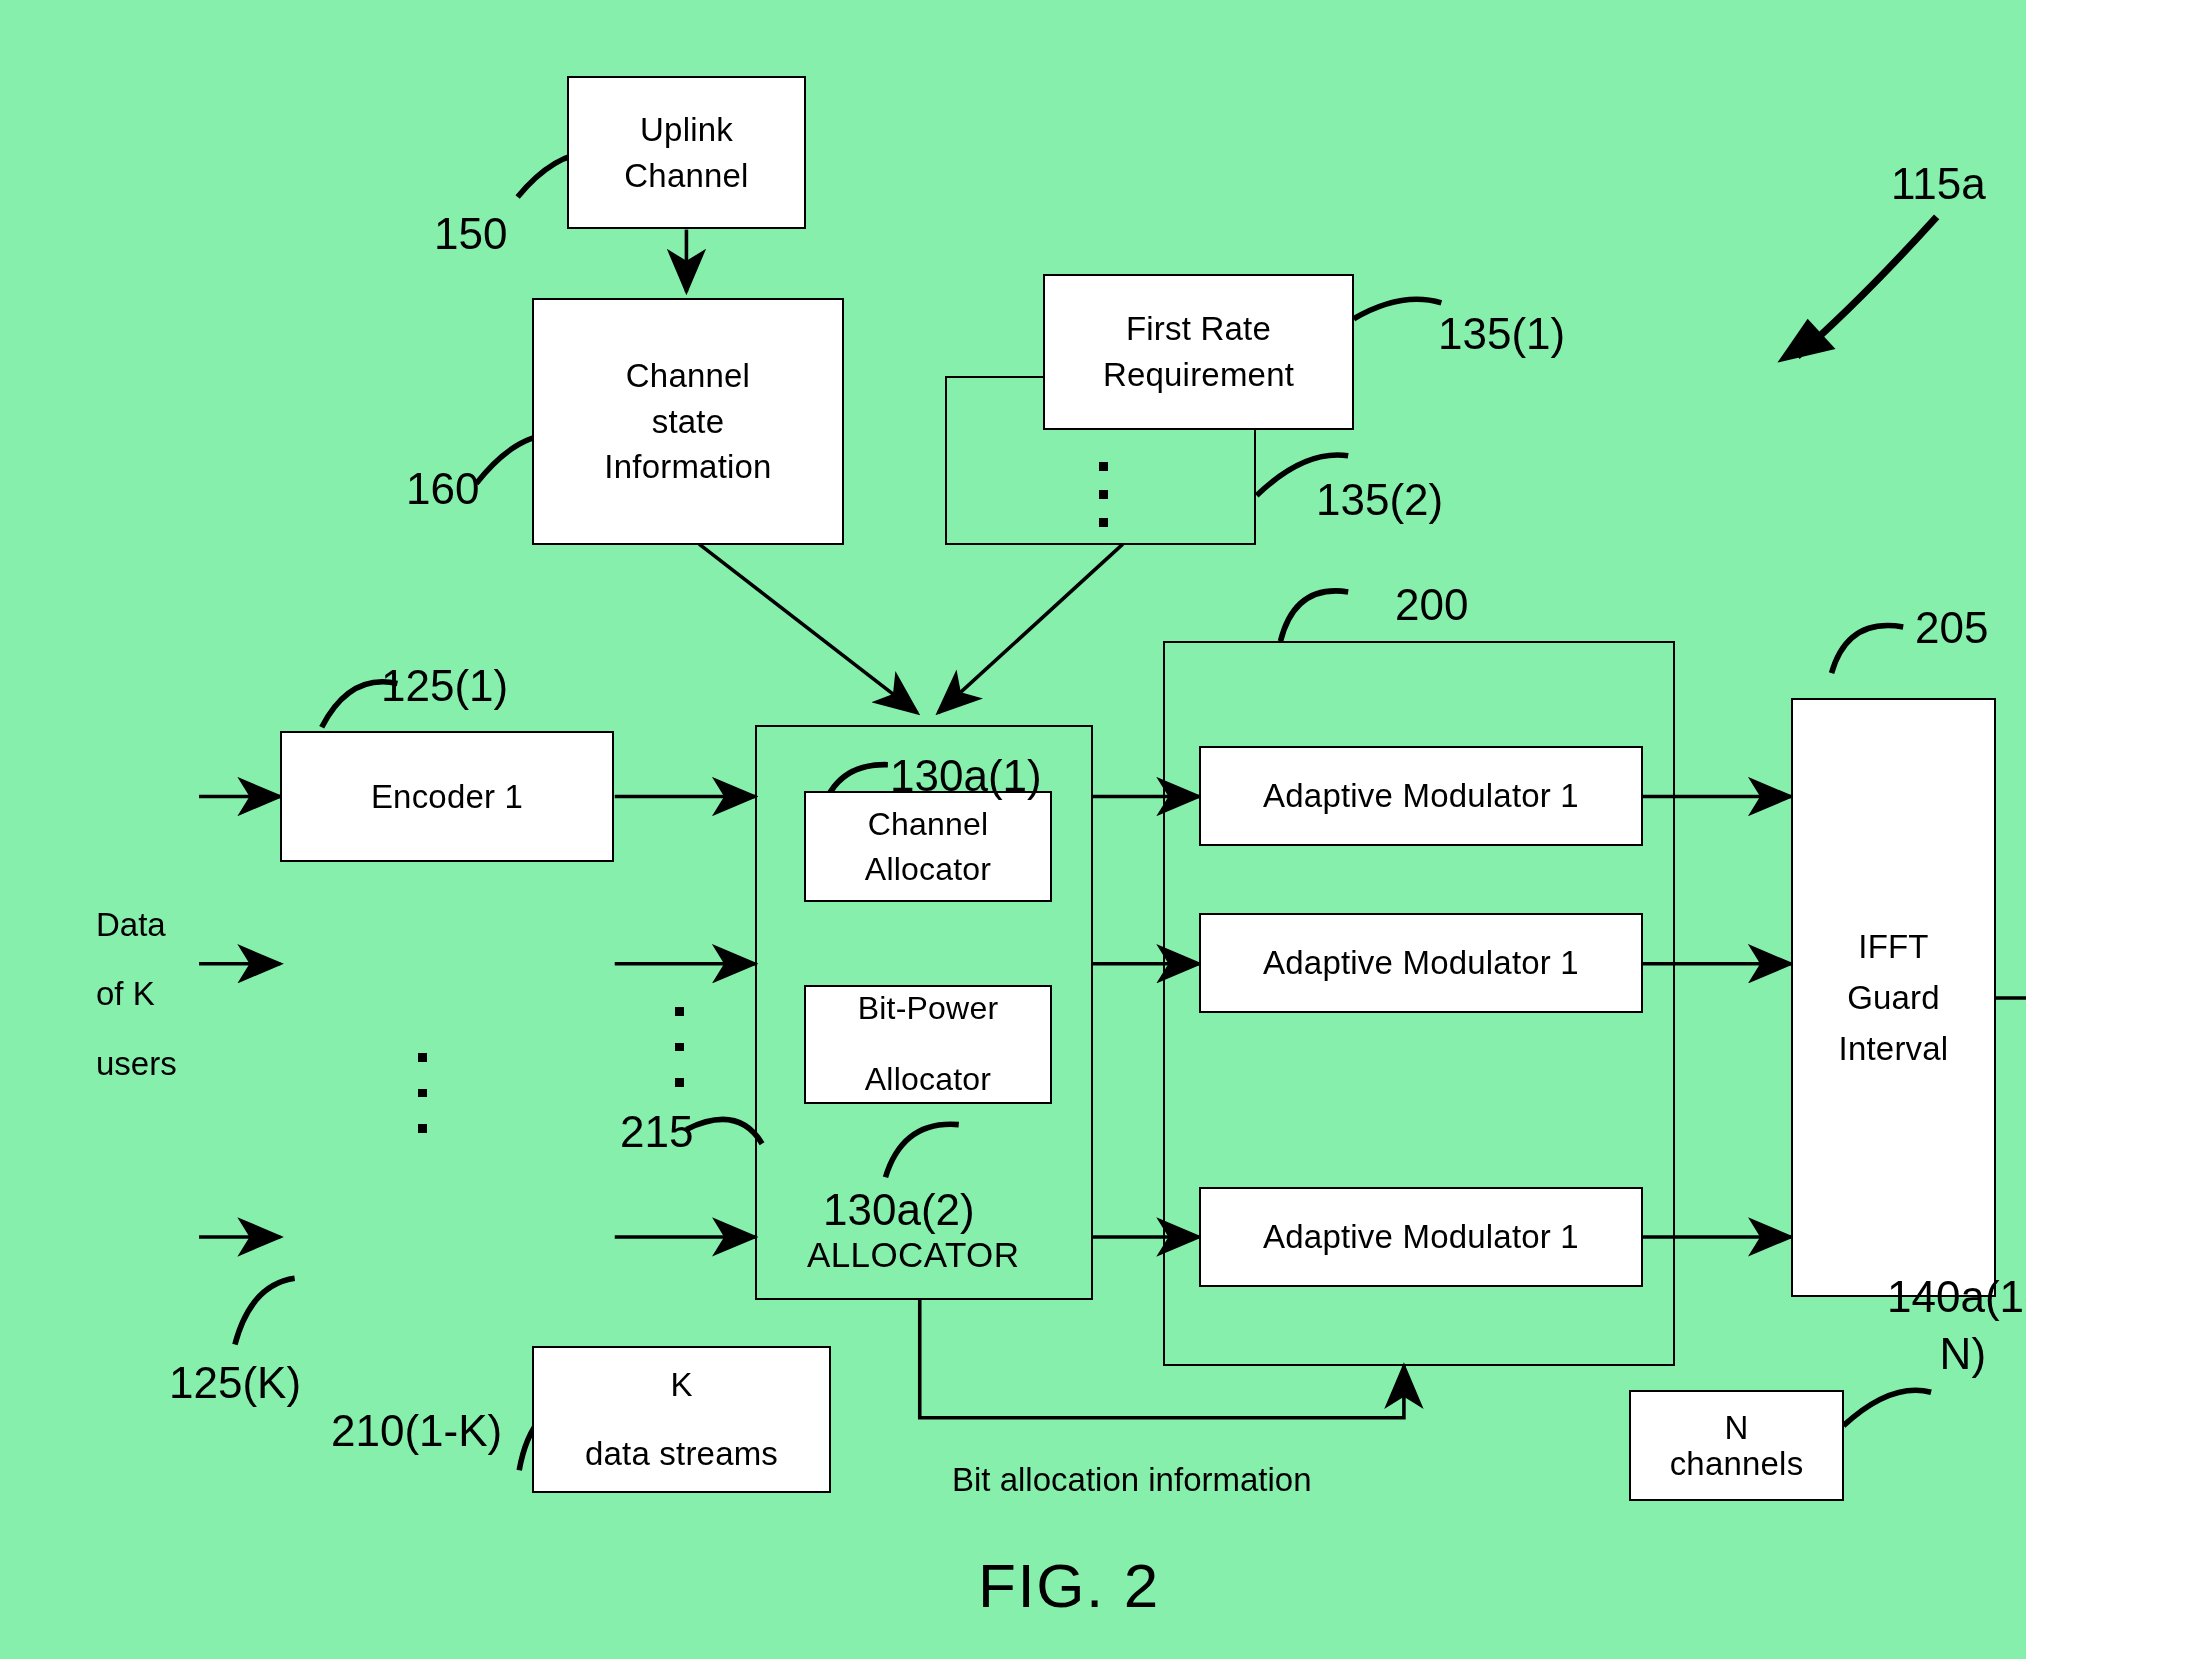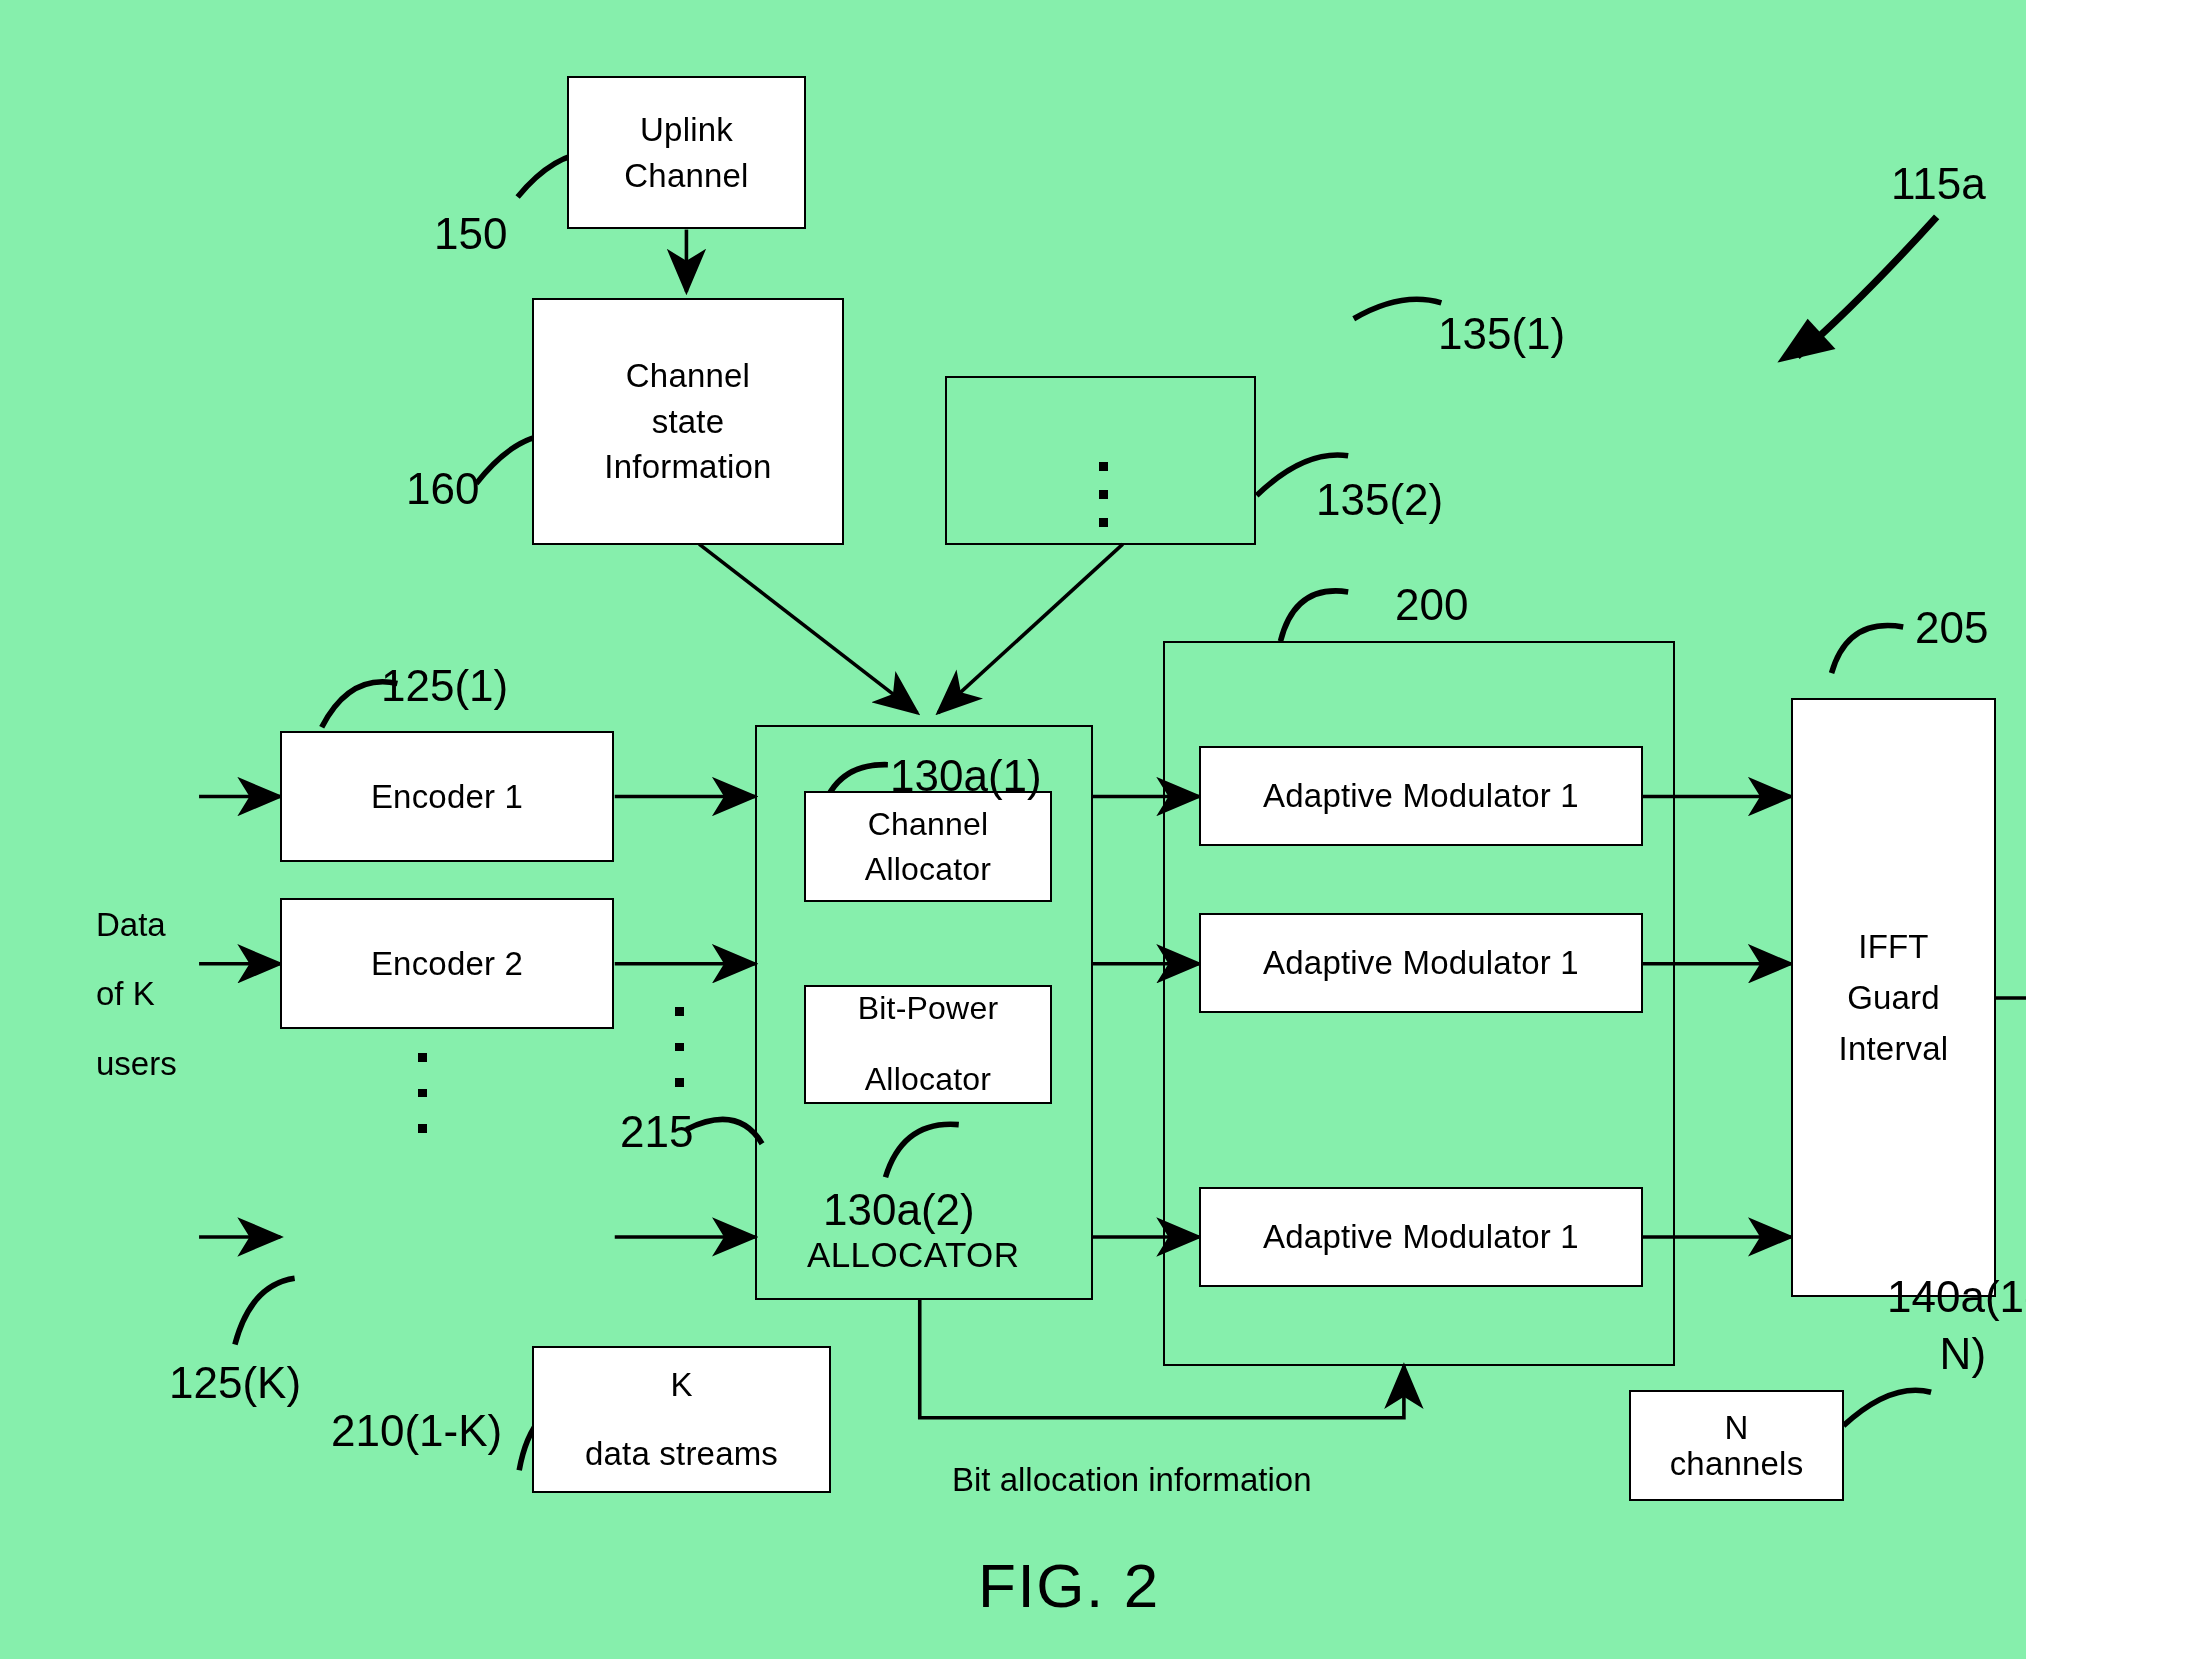--- a/index.html
+++ b/index.html
@@ -158,32 +158,33 @@
   <div class="lbl num" style="left:406px; top:460px;">160</div>
 
   <div class="plainbox" style="left:945px; top:376px; width:311px; height:169px;"></div>
   <div class="lbl num" style="left:1316px; top:471px;">135(2)</div>
   <div class="dots" style="left:1099px; top:462px; width:9.6px; height:65px;">
     <i></i>
       <i></i>
       <i></i>
   </div>
 
+  <div class="box" style="left:1043px; top:274px; width:311px; height:156px;">
+    <span>First Rate
+Requirement</span>
+  </div>
   <div class="lbl num" style="left:1438px; top:305px;">135(1)</div>
 
   <div class="lbl num" style="left:1891px; top:155px;">115a</div>
 
   <div class="box" style="left:280px; top:731px; width:334px; height:131px;">
     <span>Encoder 1</span>
   </div>
   <div class="lbl num" style="left:381px; top:657px;">125(1)</div>
 
-  <div class="box" style="left:280px; top:898px; width:334px; height:131px;">
-    <span>Encoder 2</span>
-  </div>
 
   <div class="lbl num" style="left:169px; top:1354px;">125(K)</div>
 
   <div class="dots" style="left:418px; top:1053px; width:9.6px; height:80px;">
     <i></i>
       <i></i>
       <i></i>
   </div>
 
   <div class="dots" style="left:675px; top:1007px; width:9.6px; height:80px;">

